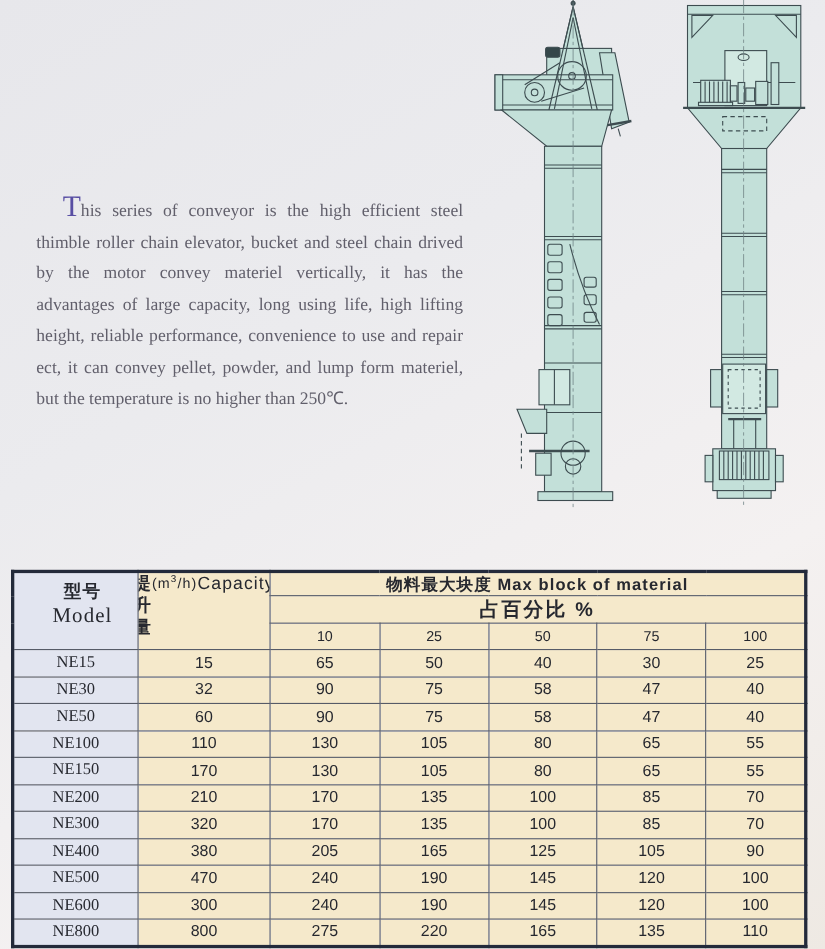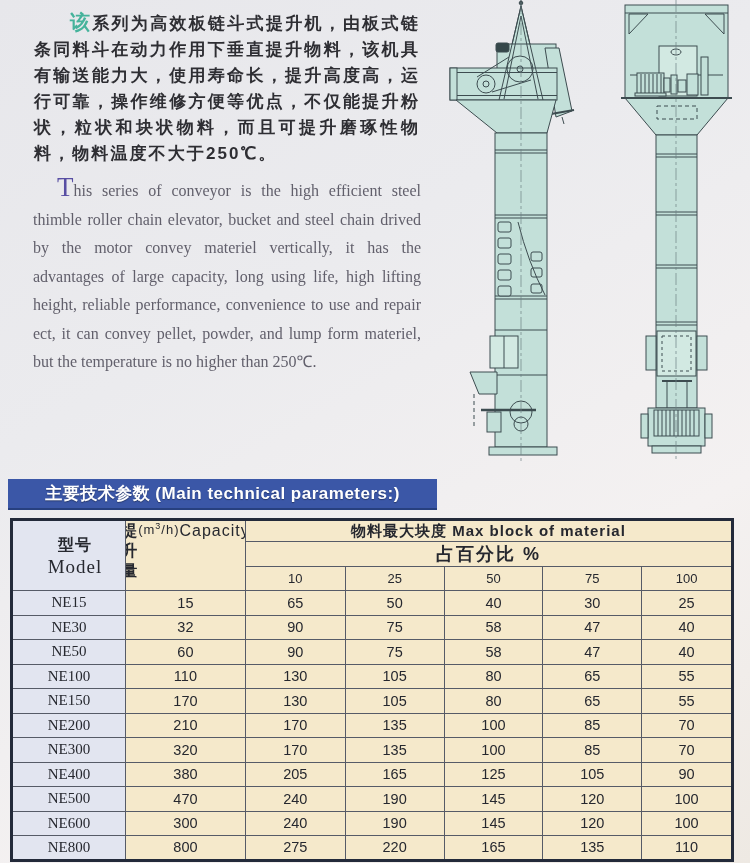--- a/index.html
+++ b/index.html
@@ -36,40 +36,39 @@
   
   .table-wrap { position:absolute; left:10px; top:518px; }
   table.params { border-collapse:collapse; table-layout:fixed; width:724px; border:3px solid #232a3a; }
   table.params th, table.params td {
     border:1px solid #565b67; text-align:center; vertical-align:middle; padding:0;
     color:#26282f; overflow:hidden;
   }
   .beige { background:#f5e9cb; }
   .bluecol { background:#e2e5f0; }
   th.model-head { height:67px; }
-  .model-head-inner { display:flex; flex-direction:column; justify-content:center; height:100%; padding:7px 0 6px 0;margin-left:12px; }
+  .model-head-inner { display:flex; flex-direction:column; justify-content:flex-start; height:100%; padding:7px 0 6px 0;margin-left:12px; }
   .zh { font-weight:bold; font-size:16px; letter-spacing:1px; }
   .model-word { font-family:"Liberation Serif", serif; font-weight:normal; font-size:19px; }
   .cap-head-inner { display:flex; flex-direction:row; justify-content:center; height:100%; line-height:1.25; }
   .unit { font-size:13px; font-weight:normal; }
   .unit sup { font-size:9px; }
   .cap-word { font-size:16px; font-weight:normal; letter-spacing:1px; }
   tr.h1 th { height:22px; font-weight:bold; font-size:15px; letter-spacing:1px; }
   tr.h2 th { height:21px; font-weight:bold; font-size:18px; letter-spacing:2px; }
   tr.h3 th { height:24px; font-weight:normal; font-size:13px; }
   tbody tr { height:24.5px;margin-top:12px; }
   tbody td { font-size:14.5px; }
   tbody td.model-col { font-family:"Liberation Serif", serif; font-size:15px; }
 </style>
 </head>
 <body>
 
 <div class="page">
 
-  <p class="cn-para"><span class="cn-cap">该</span><span>系列为高效板链斗式提升机，由板式链条同料斗在动力作用下垂直提升物料，该机具有输送能力大，使用寿命长，提升高度高，运行可靠，操作维修方便等优点，不仅能提升粉状，粒状和块状物料，而且可提升磨琢性物料，物料温度不大于250℃。</span></p>
 
   <p class="en-para"><span class="en-cap">T</span><span>his series of conveyor is the high efficient steel thimble roller chain elevator, bucket and steel chain drived by the motor convey materiel vertically, it has the advantages of large capacity, long using life, high lifting height, reliable performance, convenience to use and repair ect, it can convey pellet, powder, and lump form materiel, but the temperature is no higher than 250℃.</span></p>
 
   <svg class="drawings" width="320" height="470" viewBox="430 0 320 470">
 
     <g fill="#c3e0d9" stroke="#3d4c50" stroke-width="1">
 
       <polygon points="521,6 499,100 543,100"></polygon>
       <line x1="521" y1="0" x2="521" y2="6"></line>
       <circle cx="521" cy="3" r="1.8" fill="#3d4c50"></circle>
@@ -206,23 +205,20 @@
       <line x1="690" y1="410" x2="690" y2="436"></line>
         <line x1="694" y1="410" x2="694" y2="436"></line>
       <rect x="641" y="414" width="7" height="24"></rect>
       <rect x="705" y="414" width="7" height="24"></rect>
       <rect x="652" y="446" width="49" height="7"></rect>
 
       <line x1="676" y1="0" x2="676" y2="462" stroke="#6d8184" stroke-width="0.7" stroke-dasharray="12 3 3 3" fill="none"></line>
     </g>
   </svg>
 
-  <div class="section-bar">
-    <span>主要技术参数 (Main technical parameters:)</span>
-  </div>
 
   <div class="table-wrap">
     <table class="params">
       <colgroup>
         <col style="width:113px">
           <col style="width:119px">
         <col style="width:99px">
           <col style="width:98px">
           <col style="width:98px">
         <col style="width:98px">

